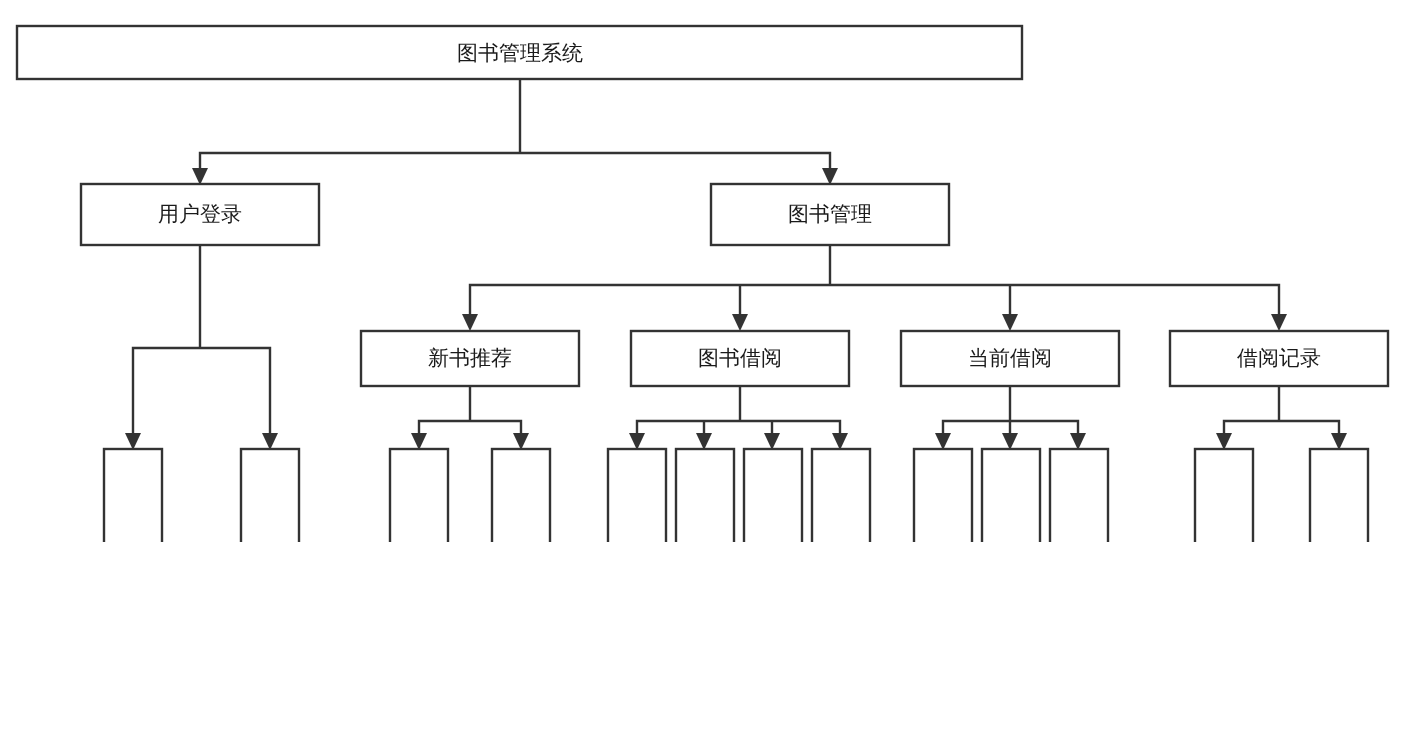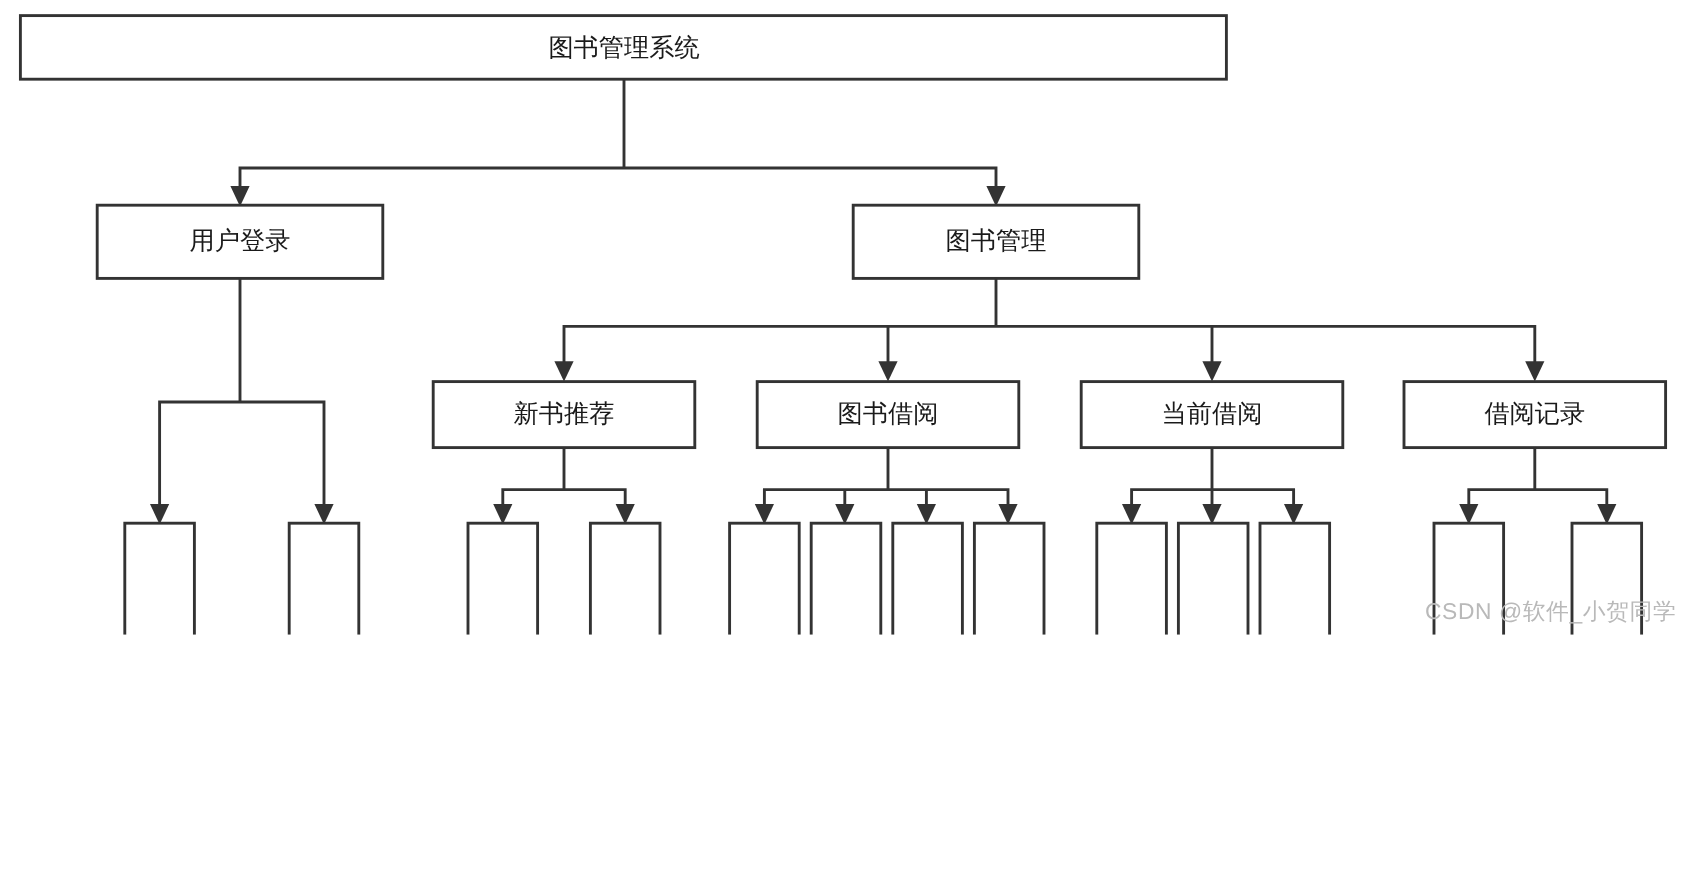--- a/index.html
+++ b/index.html
@@ -10,20 +10,21 @@
   }
   body {
     font-family: "Liberation Sans", "DejaVu Sans", sans-serif;
   }
   #diagram-root {
     position: relative;
     width: 1405px;
     height: 529px;
     background: #ffffff;
     overflow: hidden;
+    margin-top: 13px;
   }
   svg#tree-svg {
     position: absolute;
     top: 0;
     left: 0;
     width: 1405px;
     height: 747px;
     display: block;
   }
   .node-rect {
@@ -197,14 +198,13 @@
   <div class="leaf-label" style="left:744px; top:436px; width:58px; height:297px;">编辑图书（管理员）</div>
   <div class="leaf-label" style="left:812px; top:436px; width:58px; height:297px;">借阅图书</div>
 
   <div class="leaf-label" style="left:914px; top:436px; width:58px; height:297px;">查询图书</div>
   <div class="leaf-label" style="left:982px; top:436px; width:58px; height:297px;">归还图书</div>
   <div class="leaf-label" style="left:1050px; top:436px; width:58px; height:297px;">确认归还（管理员）</div>
 
   <div class="leaf-label" style="left:1195px; top:436px; width:58px; height:297px;">新增借阅记录</div>
   <div class="leaf-label" style="left:1310px; top:436px; width:58px; height:297px;">查询借阅记录</div>
 
-  <div class="watermark">CSDN @软件_小贺同学</div>
 </div>
 
 </body></html>

